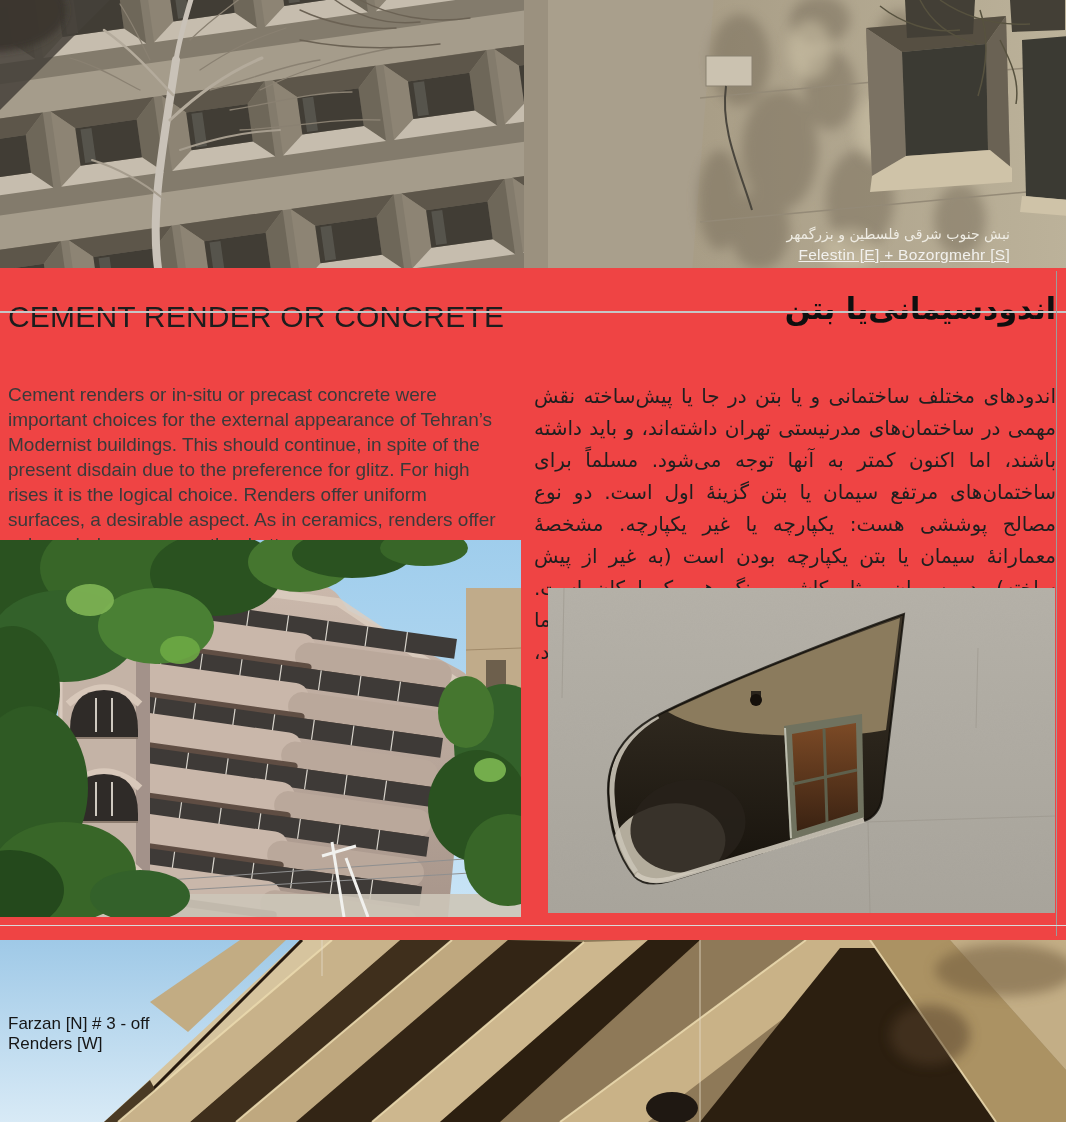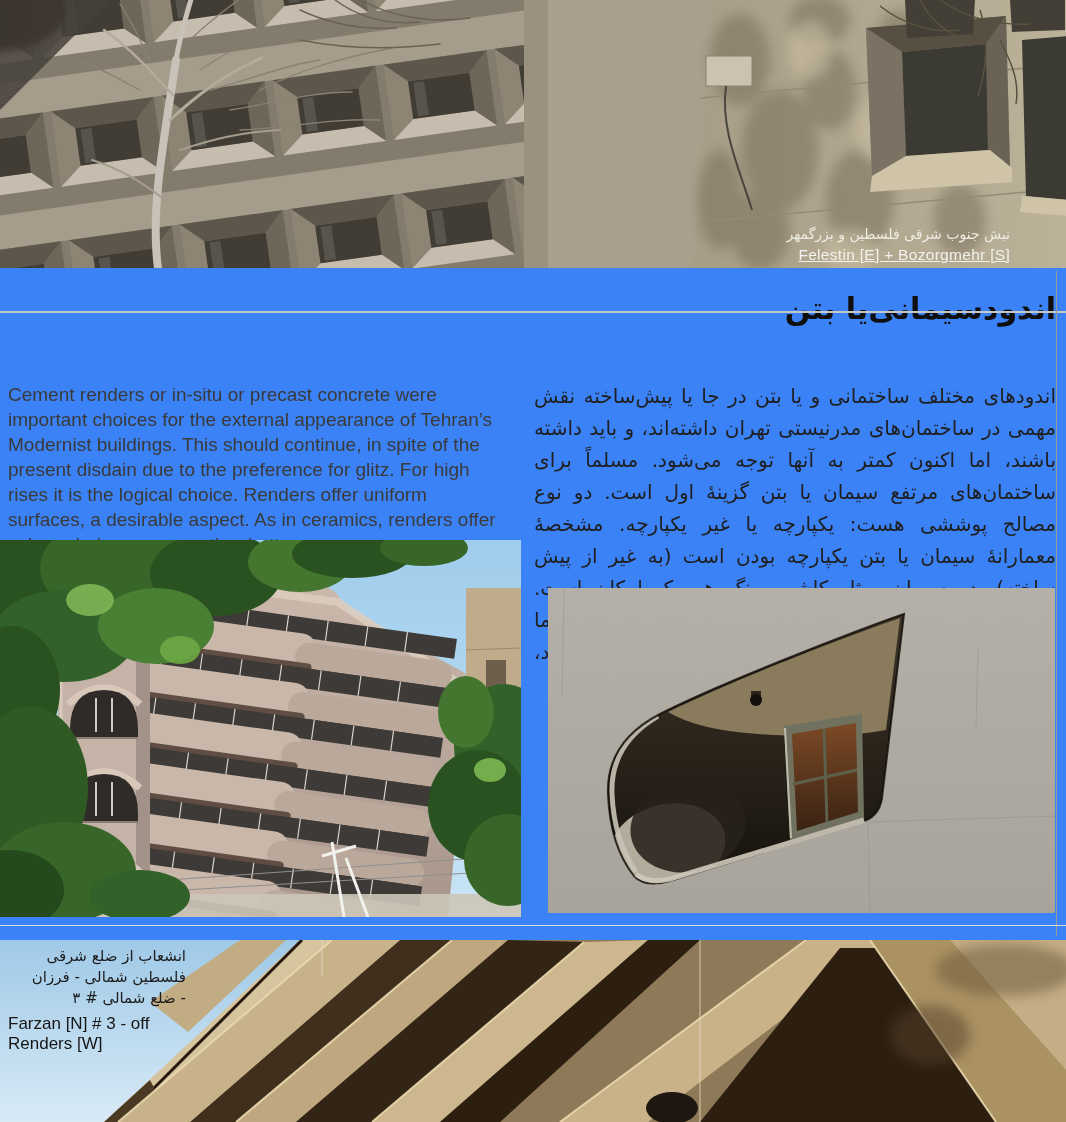--- a/index.html
+++ b/index.html
@@ -1,16 +1,16 @@
 <!DOCTYPE html>
 <html><head>
 <meta charset="utf-8">
 <style>
   html,body{margin:0;padding:0;background:#ffffff;}
-  .page{position:relative;width:1066px;height:1122px;background:#3b82f6;overflow:hidden;
+  .page{position:relative;width:1066px;height:1122px;background:#ef4444;overflow:hidden;
         font-family:"Liberation Sans",sans-serif;}
   figure{margin:0;position:absolute;padding:0;}
   svg{display:block;}
   .fa{font-family:"DejaVu Sans",sans-serif;direction:rtl;}
 
   
   .top-photo{left:0;top:0;width:1066px;height:268px;}
   .top-caption{position:absolute;right:56px;bottom:3px;text-align:right;
 ary               text-shadow:0 1px 3px rgba(35,30,20,.75);}
   .top-caption .l1{font-size:14px;line-height:20px;color:#efece3;}
@@ -170,20 +170,21 @@
         <path d="M980,10 C990,40 986,70 978,96"></path>
         <path d="M920,0 C930,20 948,36 976,44"></path>
       </g>
     </svg>
     <figcaption class="top-caption">
       <div class="l1 fa">نبش جنوب شرقی فلسطین و بزرگمهر</div>
       <div class="l2">Felestin [E] + Bozorgmehr [S]</div>
     </figcaption>
   </figure>
 
+  <h1 class="h-en">CEMENT RENDER OR CONCRETE</h1>
   <h1 class="h-fa fa">اندودسیمانی‌یا بتن</h1>
   <div class="rule rule-heading"></div>
   <div class="vrule"></div>
 
   <p class="body-en">Cement renders or in-situ or precast concrete were important choices for the external appearance of Tehran’s Modernist buildings. This should continue, in spite of the present disdain due to the preference for glitz. For high rises it is the logical choice. Renders offer uniform surfaces, a desirable aspect. As in ceramics, renders offer colour. darker ones weather better.</p>
   <p class="body-fa fa">اندودهای مختلف ساختمانی و یا بتن در جا یا پیش‌ساخته نقش مهمی در ساختمان‌های مدرنیستی تهران داشته‌اند، و باید داشته باشند، اما اکنون  کمتر به آنها توجه می‌شود. مسلماً برای ساختمان‌های مرتفع سیمان یا بتن گزینهٔ اول است. دو نوع مصالح پوششی هست: یکپارچه یا غیر یکپارچه. مشخصهٔ معمارانهٔ سیمان یا بتن یکپارچه بودن است (به غیر از پیش ساخته). در سیمان، مثل کاشی، رنگ هم یک امکان است. رنگ‌های تیره چرک‌تاب هستند و در تهران پیشینه دارند. اما سیمان خام که معمولاً به‌عنوان آستر استفاده می‌شود، جالب‌ترین است.</p>
 
   <figure class="photo-balconies">
     <svg width="521" height="377" viewBox="0 0 521 377">
       <defs>
@@ -405,23 +406,18 @@
         <line x1="870" y1="0" x2="996" y2="182"></line>
       </g>
       <path d="M322,0 L322,36 M700,0 L700,182" stroke="#e3dac6" stroke-width="1.5" opacity="0.55" fill="none"></path>
 
       <ellipse cx="1005" cy="30" rx="70" ry="26" fill="#6b5537" opacity="0.5" filter="url(#b6b)"></ellipse>
       <ellipse cx="930" cy="95" rx="40" ry="30" fill="#54402a" opacity="0.5" filter="url(#b6b)"></ellipse>
       <ellipse cx="672" cy="168" rx="26" ry="16" fill="#1f1812"></ellipse>
     </svg>
   </figure>
 
-  <div class="bot-cap-fa fa">
-    <div>انشعاب از ضلع شرقی</div>
-    <div>فلسطین شمالی - فرزان</div>
-    <div>- ضلع شمالی # ۳</div>
-  </div>
   <div class="bot-cap-en">
     <div>Farzan [N] # 3 - off</div>
     <div>Renders [W]</div>
   </div>
 
 </div>
 
 </body></html>

